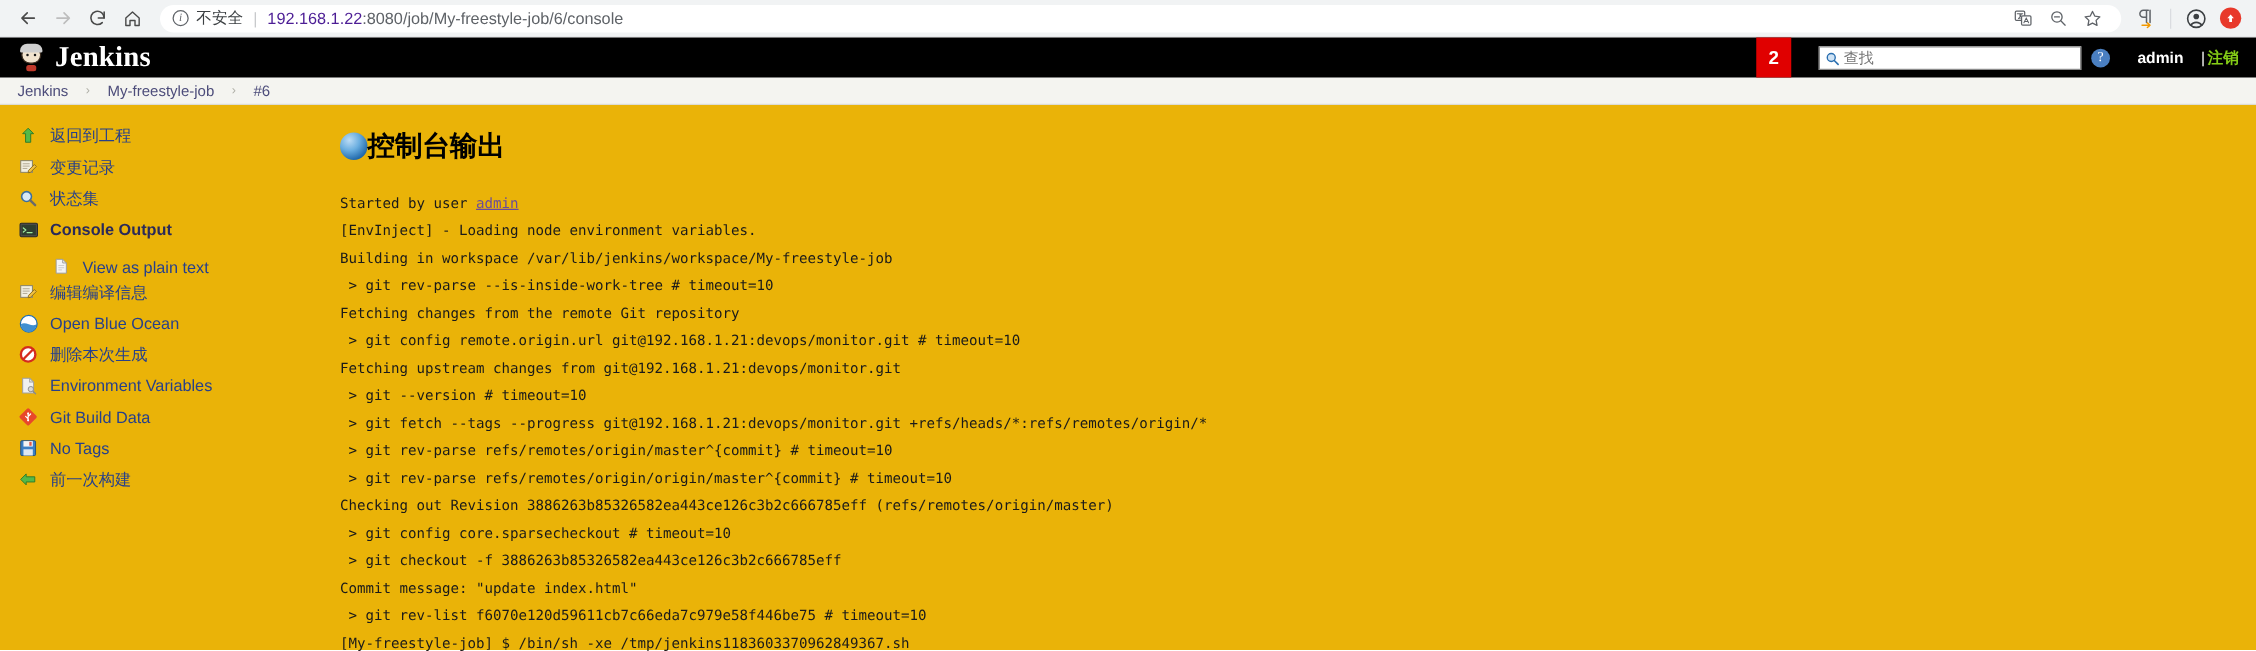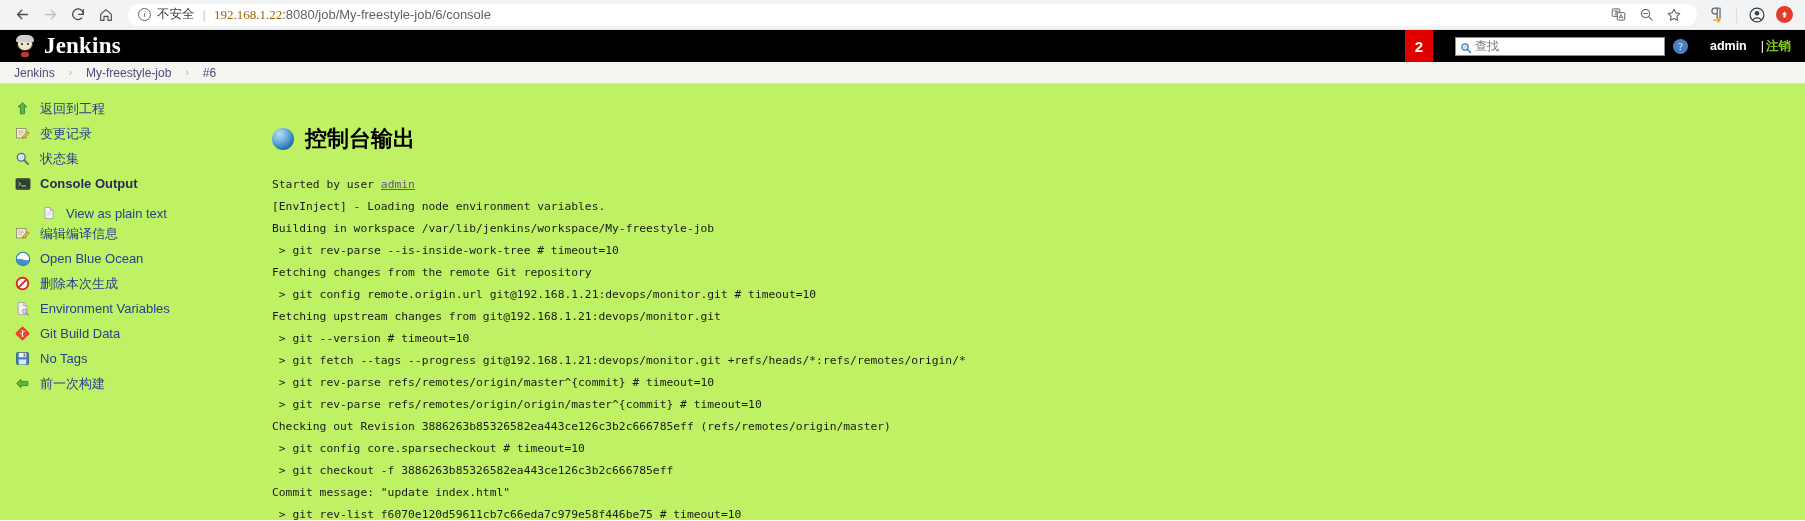--- a/index.html
+++ b/index.html
@@ -63,21 +63,21 @@
     color: #c8cacc;
     font-size: 13px;
   }
   .url-text {
     color: #202124;
     font-size: 13px;
     white-space: nowrap;
     overflow: hidden;
     text-overflow: ellipsis;
   }
-  .url-host { color: #a16207; font-family: Liberation Serif, serif; }
+  .url-host { color: #4c1d95; }
   .url-rest { color: #5f6368; }
   .omni-actions {
     display: flex; align-items: center; gap: 2px;
     margin-left: auto;
     padding-left: 8px;
     flex: none;
   }
   .chrome-right {
     display: flex; align-items: center; gap: 1px; flex: none;
   }
@@ -251,21 +251,21 @@
   .crumb-sep {
     color: #b0b0a8;
     font-size: 10px;
     margin: 0 14px;
   }
 
   
   .page {
     display: flex;
     height: calc(521px - 30px - 32px - 23px);
-    background: #bef264;
+    background: #eab308;
   }
   .sidebar {
     width: 272px;
     flex: none;
     padding-top: 12px;
   }
   .side-item {
     display: flex;
     align-items: center;
     height: 25px;
@@ -292,23 +292,21 @@
 
   
   .main {
     flex: 1;
     padding-top: 18px;
     min-width: 0;
   }
   .page-title {
     display: flex;
     align-items: center;
-    gap: 11px;
     margin-bottom: 20px;
-    margin-top: 22px;
   }
   .title-ball {
     width: 22px; height: 22px;
     border-radius: 50%;
     background: radial-gradient(circle at 34% 28%, #bcdcf5 0%, #6aaee0 38%, #1b64a8 78%, #0d3d70 100%);
     flex: none;
   }
   .title-text {
     font-size: 22px;
     font-weight: bold;

